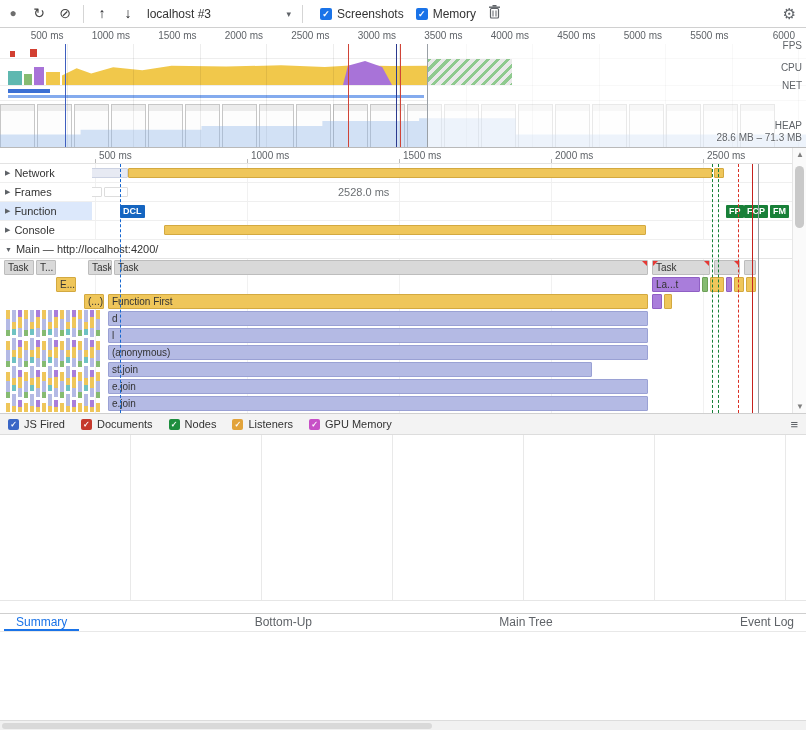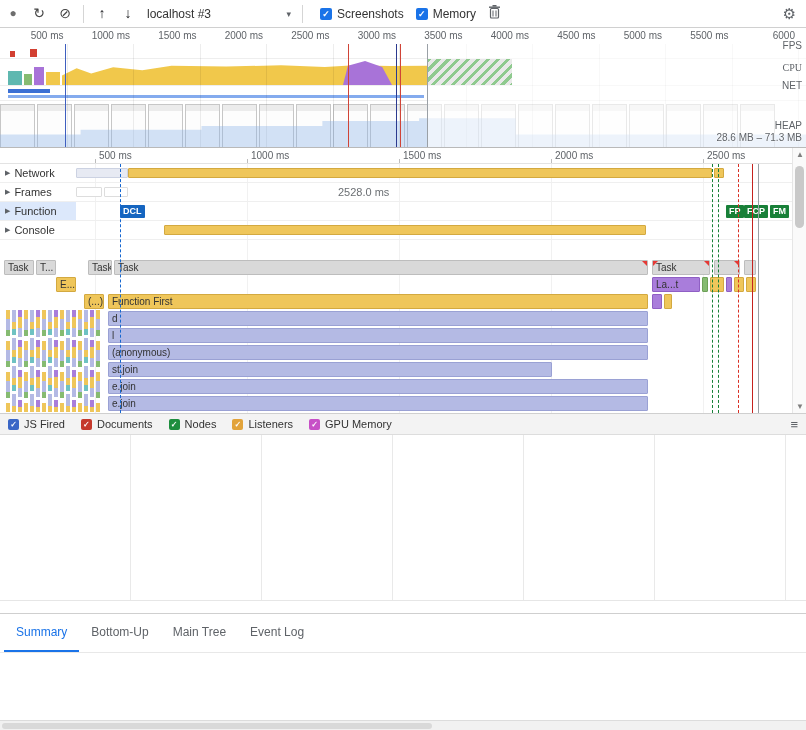--- a/index.html
+++ b/index.html
@@ -47,21 +47,21 @@
   .ov-dim { position:absolute; left:427px; right:0; top:16px; bottom:0; background:rgba(255,255,255,0.6); z-index:2; }
   .ov-line { position:absolute; top:16px; bottom:0; width:1px; z-index:5; }
 
   
   .timeline { position:absolute; top:148px; left:0; right:0; height:265px; background:#fff; overflow:hidden; }
   .tl-ruler { position:absolute; top:0; left:0; right:14px; height:16px; border-bottom:1px solid #e3e3e3; background:#fff; z-index:4; }
   .tl-tick-label { position:absolute; top:2px; font-size:10px; color:#5f6368; }
   .tl-tickmark { position:absolute; bottom:0; width:1px; height:4px; background:#bdbdbd; }
   .tl-grid { position:absolute; top:16px; bottom:0; width:1px; background:#f1f1f1; }
   .track { position:absolute; left:0; right:14px; height:19px; border-bottom:1px solid #efefef; }
-  .track-label { position:absolute; left:0; top:0; bottom:0; width:76px; background:#fff; z-index:2;
+  .track-label { position:absolute; left:0; top:0; bottom:0; width:92px; background:#fff; z-index:2;
                  display:flex; align-items:center; padding-left:5px; font-size:11px; color:#333; gap:4px; }
   .track-label .arr { font-size:7px; color:#5f6368; }
   .track-label.sel { background:#dce8fb; }
   .main-header { position:absolute; left:0; right:14px; height:19px; display:flex; align-items:center;
                  padding-left:5px; gap:4px; font-size:11px; color:#333; background:#fff;
                  border-bottom:1px solid #e4e4e4; z-index:2; }
   .seg { position:absolute; top:1px; bottom:1px; font-size:10px; line-height:14px; color:#333;
          padding-left:3px; overflow:hidden; white-space:nowrap; border:1px solid; border-radius:1px; }
   .c-task { background:#d9d9d9; border-color:#bdbdbd; }
   .c-y    { background:#efc65a; border-color:#d3a940; }
@@ -92,22 +92,22 @@
             display:flex; align-items:center; padding-left:8px; gap:16px; font-size:11px; color:#333; }
   .counter { display:flex; align-items:center; gap:5px; }
   .ccb { width:11px; height:11px; border-radius:2px; color:#fff; font-size:8px; line-height:11px;
          text-align:center; font-weight:bold; }
   .menu-icon { margin-left:auto; margin-right:8px; color:#5f6368; font-size:13px; }
   .memchart { position:absolute; top:435px; left:0; right:0; height:166px; background:#fff;
               border-bottom:1px solid #e6e6e6;
               background-image:repeating-linear-gradient(to right,transparent 0,transparent 130px,#e9e9e9 130px,#e9e9e9 131px); }
 
   
-  .tabs { position:absolute; top:613px; left:0; right:0; height:40px; background:#fff;
-          border-top:1px solid #cfcfcf; border-bottom:1px solid #e8e8e8; display:flex; padding-left:4px; }
+  .tabs { position:absolute; top:613px; left:0; right:0; height:19px; background:#fff;
+          border-top:1px solid #cfcfcf; border-bottom:1px solid #e8e8e8; display:flex; padding-left:4px;justify-content:space-between; }
   .tab { padding:0 12px; display:flex; align-items:center; font-size:12px; color:#5f6368;
          border-bottom:2px solid transparent; }
   .tab.active { color:#1a73e8; border-bottom-color:#1a73e8; }
   .summary { position:absolute; top:641px; left:0; right:0; height:79px; background:#fff; font-size:12px; color:#202124; }
   .sum-row { position:absolute; left:12px; display:flex; align-items:center; gap:8px; }
   .swatch { width:10px; height:10px; display:inline-block; }
   .dimtext { color:#80868b; }
   .link { color:#1a73e8; text-decoration:underline; }
   .hscroll { position:absolute; top:720px; left:0; right:0; height:10px; background:#f1f1f1; border-top:1px solid #dcdcdc; }
   .hthumb { position:absolute; top:2px; left:2px; width:430px; height:6px; background:#d9d9d9; border-radius:3px; }
@@ -204,21 +204,21 @@
 
     <div class="ov-dim"></div>
 
     <div class="ov-line" style="left:65px;background:#3f5fbf;"></div>
     <div class="ov-line" style="left:348px;background:#d04437;"></div>
     <div class="ov-line" style="left:396px;background:#2b3a8f;"></div>
     <div class="ov-line" style="left:400px;background:#d04437;"></div>
     <div class="ov-line" style="left:427px;background:#9aa0a6;z-index:6;"></div>
 
     <span class="ov-lane-label" style="top:12px;">FPS</span>
-    <span class="ov-lane-label" style="top:34px;font-family:Liberation Serif, serif;">CPU</span>
+    <span class="ov-lane-label" style="top:34px;">CPU</span>
     <span class="ov-lane-label" style="top:52px;">NET</span>
     <span class="ov-lane-label" style="top:92px;padding-left:15px;">HEAP</span>
     <span class="ov-lane-label" style="top:104px;">28.6 MB – 71.3 MB</span>
   <div class="ov-tick-label" style="left:-6.5px;">500 ms</div>
       <div class="ov-grid" style="left:66.5px;"></div>
       <div class="ov-tick-label" style="left:60px;">1000 ms</div>
       <div class="ov-grid" style="left:133px;"></div>
       <div class="ov-tick-label" style="left:126.5px;">1500 ms</div>
       <div class="ov-grid" style="left:199.5px;"></div>
       <div class="ov-tick-label" style="left:193px;">2000 ms</div>
@@ -300,20 +300,24 @@
     <div class="track" style="top:73px;">
       <div id="bars-console">
           <div class="seg c-y" style="left:164px;width:482px;top:4px;bottom:4px;"></div>
         </div>
       <div class="track-label">
         <span class="arr">▶</span>
         <span>Console</span>
       </div>
     </div>
 
+    <div class="main-header" style="top:92px;">
+      <span class="arr" style="font-size:7px;color:#5f6368;">▼</span>
+      <span>Main — http://localhost:4200/</span>
+    </div>
 
     <div id="strips">
         <div class="strip a" style="left:6px;top:162px;height:102px;"></div>
         <div class="strip b" style="left:12px;top:162px;height:102px;"></div>
         <div class="strip c" style="left:18px;top:162px;height:102px;"></div>
         <div class="strip a" style="left:24px;top:162px;height:102px;"></div>
         <div class="strip b" style="left:30px;top:162px;height:102px;"></div>
         <div class="strip c" style="left:36px;top:162px;height:102px;"></div>
         <div class="strip a" style="left:42px;top:162px;height:102px;"></div>
         <div class="strip b" style="left:48px;top:162px;height:102px;"></div>
@@ -355,21 +359,21 @@
         <div style="position:absolute;left:0;right:14px;top:162px;height:17px;">
           <div class="seg c-l" style="left:108px;width:540px;">d</div>
         </div>
         <div style="position:absolute;left:0;right:14px;top:179px;height:17px;">
           <div class="seg c-l" style="left:108px;width:540px;">l</div>
         </div>
         <div style="position:absolute;left:0;right:14px;top:196px;height:17px;">
           <div class="seg c-l" style="left:108px;width:540px;">(anonymous)</div>
         </div>
         <div style="position:absolute;left:0;right:14px;top:213px;height:17px;">
-          <div class="seg c-l" style="left:108px;width:444px;">st.join</div>
+          <div class="seg c-l" style="left:108px;width:484px;">st.join</div>
         </div>
         <div style="position:absolute;left:0;right:14px;top:230px;height:17px;">
           <div class="seg c-l" style="left:108px;width:540px;">e.join</div>
         </div>
         <div style="position:absolute;left:0;right:14px;top:247px;height:17px;">
           <div class="seg c-l" style="left:108px;width:540px;">e.join</div>
         </div>
       </div>
 
     <div class="vline" style="left:120px;border-left:1px dashed #1667d0;"></div>

